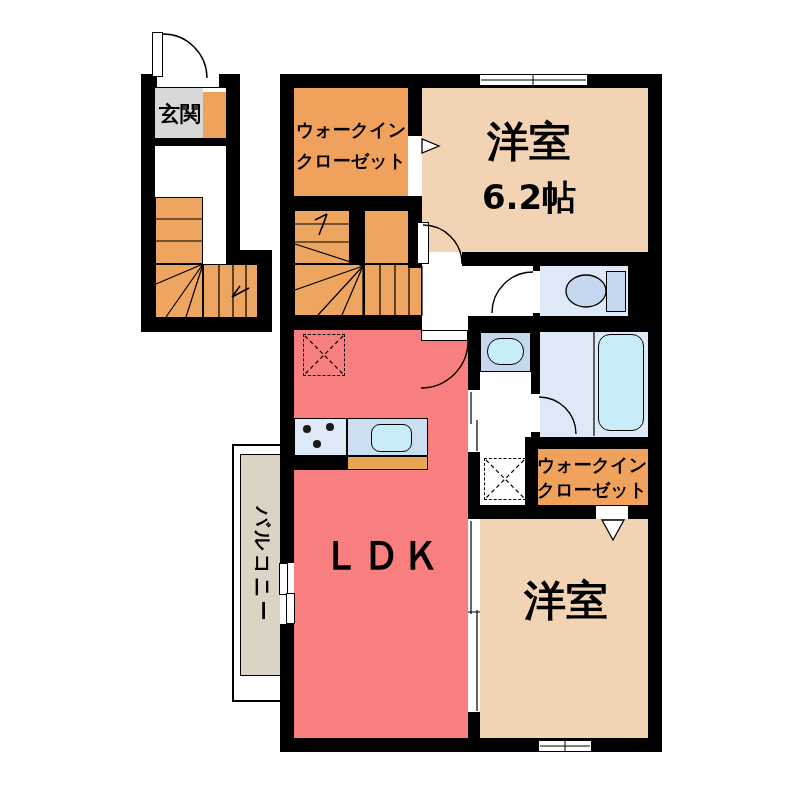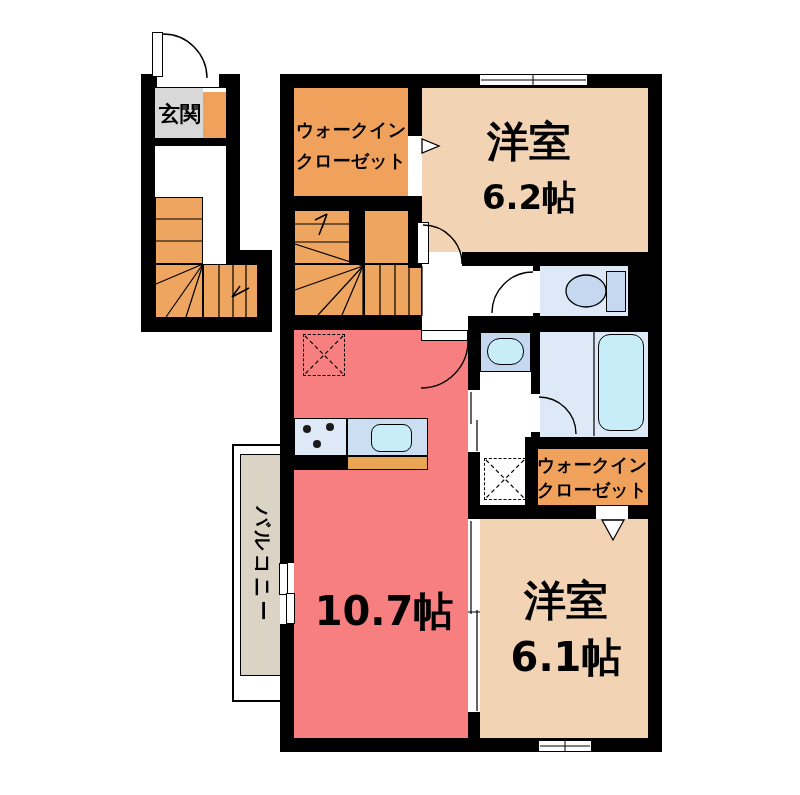--- a/index.html
+++ b/index.html
@@ -156,22 +156,21 @@
   </svg>
 
   <div class="label" style="left:180px;top:114px;font-size:21px;">玄関</div>
 
   <div class="label" style="left:351px;top:130px;font-size:18px;">ウォークイン</div>
   <div class="label" style="left:351px;top:161px;font-size:18px;">クローゼット</div>
 
   <div class="label" style="left:529px;top:142px;font-size:42px;">洋室</div>
   <div class="label" style="left:529px;top:197px;font-size:34px;">6.2帖</div>
 
-  <div class="label" style="left:384px;top:611px;font-size:40px;">10.7帖</div>
+  <div class="label" style="left:382px;top:555px;font-size:40px;">ＬＤＫ</div>
 
   <div class="label" style="left:566px;top:601px;font-size:42px;">洋室</div>
-  <div class="label" style="left:566px;top:657px;font-size:40px;">6.1帖</div>
 
   <div class="label" style="left:592px;top:465px;font-size:18px;">ウォークイン</div>
   <div class="label" style="left:592px;top:490px;font-size:18px;">クローゼット</div>
 
   <div class="label" style="left:263px;top:565px;font-size:20px;letter-spacing:3px;transform:translate(-50%,-50%) rotate(90deg);">バルコニー</div>
 </div>
 
 </body></html>

